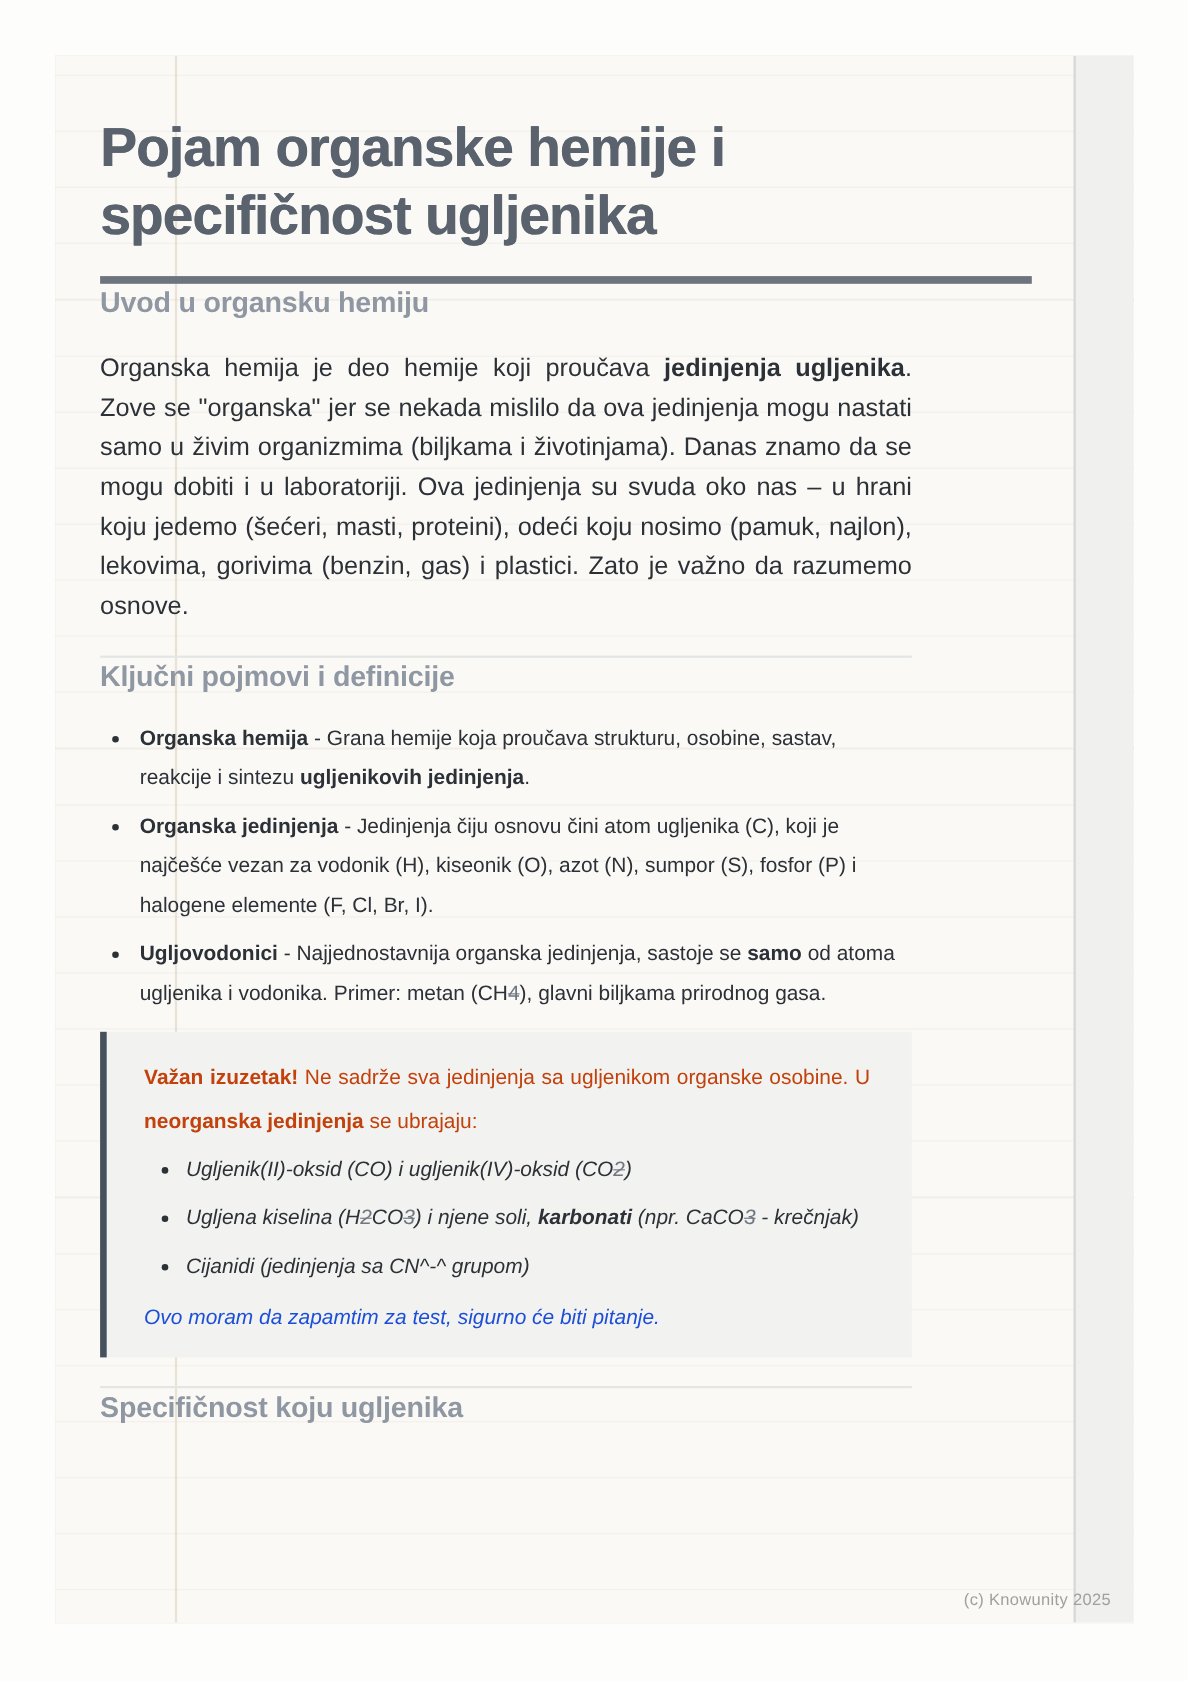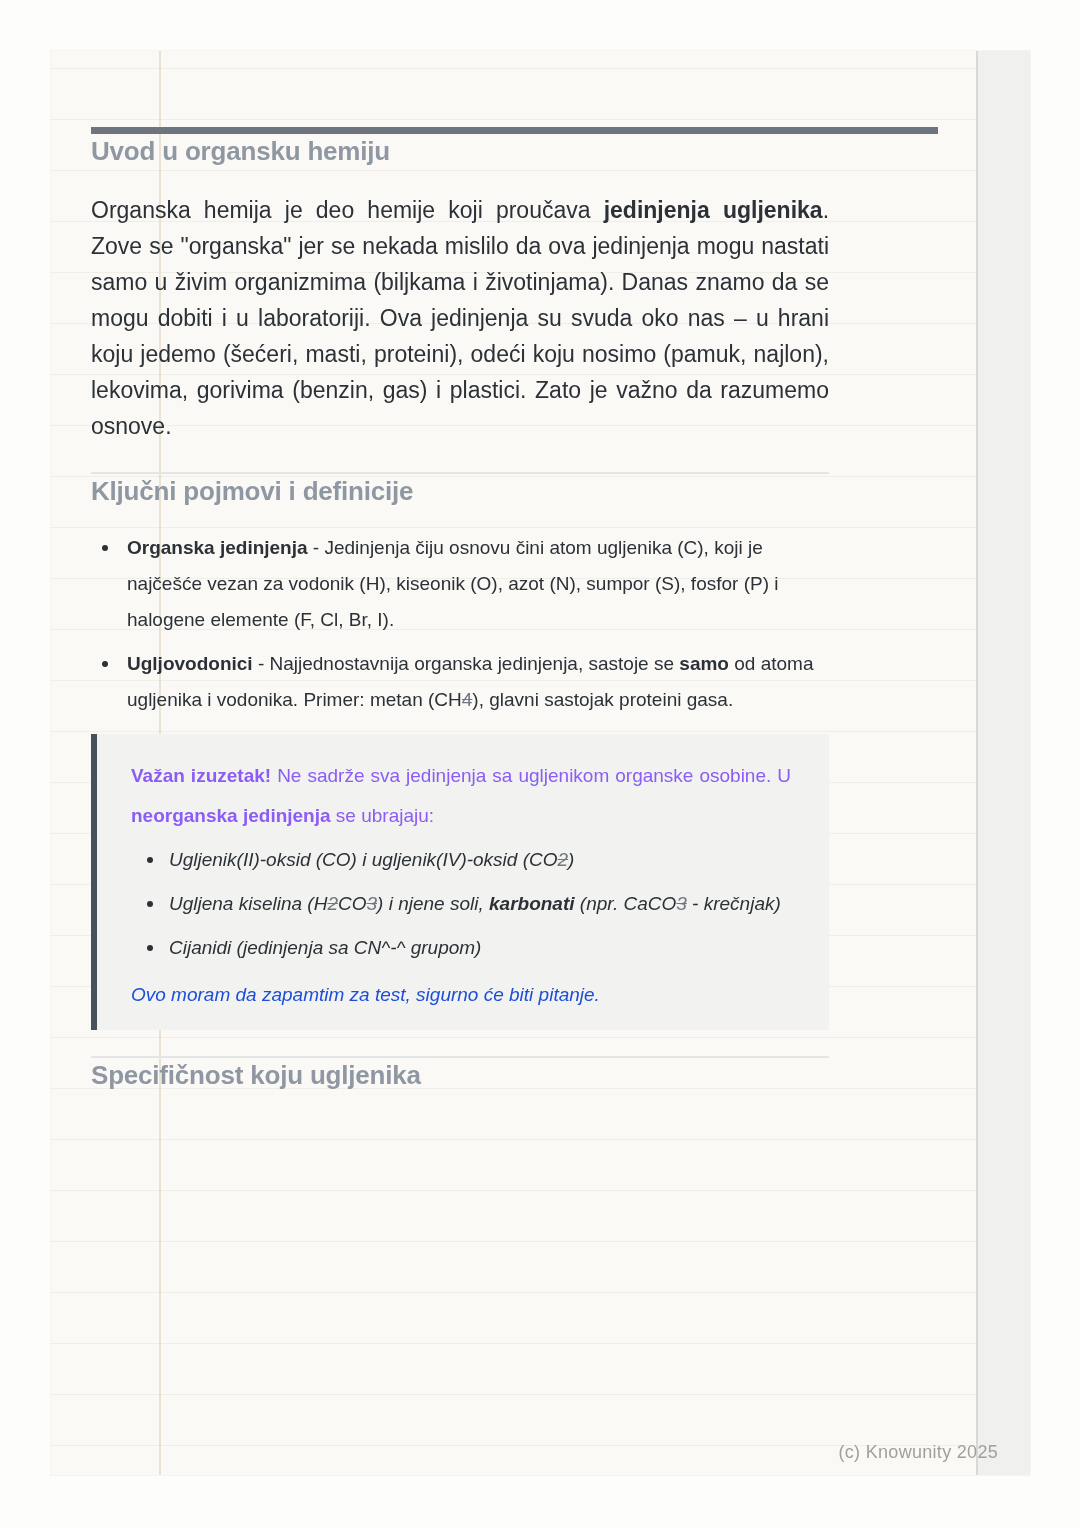--- a/index.html
+++ b/index.html
@@ -90,61 +90,65 @@
   }
 
   .callout {
     margin-top: 16px;
     box-sizing: border-box;
     width: 738px;
     background: #f2f3f0;
     border-left: 6px solid #47515e;
     padding: 22px 38px 22px 34px;
   }
-  .callout .lead { margin: 0; font-size: 19px; line-height: 40px; color: #8b5cf6; text-align: justify; }
+  .callout .lead { margin: 0; font-size: 19px; line-height: 40px; color: #c2410c; text-align: justify; }
   .callout ul.bullets { margin-top: 6px; font-style: italic; }
   .callout ul.bullets li { padding-left: 38px; margin-bottom: 8px; }
   .callout ul.bullets li::before { left: 16px; }
   .callout .note { margin: 16px 0 0; font-size: 19px; line-height: 26px; color: #1d4ed8; }
 
   .b  { font-weight: bold; }
   .st { text-decoration: line-through; color: #6f7781; }
   .i  { font-style: italic; }
 
   .footer {
-    position: absolute; right: 32px; bottom: 12px;
-    font-size: 18px; letter-spacing: 0.3px;
+    position: absolute; right: 20px; bottom: 12px;
+    font-size: 15px; letter-spacing: 0.3px;
     color: #a0a09e;
     z-index: 2;
   }
 </style>
 </head>
 <body>
 
 <div class="canvas">
   <div class="page">
     <div class="margin-line"></div>
     <div class="edge-strip"></div>
 
     <div class="content">
 
+      <h1 class="title">Pojam organske hemije i specifičnost ugljenika</h1>
       <div class="title-rule"></div>
 
       <h2 class="section-heading h2-intro">Uvod u organsku hemiju</h2>
       <p class="para"><span>Organska hemija je deo hemije koji proučava </span><span class="b">jedinjenja ugljenika</span><span>. Zove se "organska" jer se nekada mislilo da ova jedinjenja mogu nastati samo u živim organizmima (biljkama i životinjama). Danas znamo da se mogu dobiti i u laboratoriji. Ova jedinjenja su svuda oko nas – u hrani koju jedemo (šećeri, masti, proteini), odeći koju nosimo (pamuk, najlon), lekovima, gorivima (benzin, gas) i plastici. Zato je važno da razumemo osnove.</span></p>
 
       <hr class="divider">
 
       <h2 class="section-heading h2-terms">Ključni pojmovi i definicije</h2>
       <ul class="bullets">
         <li>
+          <span><span class="b">Organska hemija</span><span> - Grana hemije koja proučava strukturu, osobine, sastav, reakcije i sintezu </span><span class="b">ugljenikovih jedinjenja</span><span>.</span></span>
+        </li>
+        <li>
           <span><span class="b">Organska jedinjenja</span><span> - Jedinjenja čiju osnovu čini atom ugljenika (C), koji je najčešće vezan za vodonik (H), kiseonik (O), azot (N), sumpor (S), fosfor (P) i halogene elemente (F, Cl, Br, I).</span></span>
         </li>
         <li>
-          <span><span class="b">Ugljovodonici</span><span> - Najjednostavnija organska jedinjenja, sastoje se </span><span class="b">samo</span><span> od atoma ugljenika i vodonika. Primer: metan (CH</span><span class="st">4</span><span>), glavni sastojak proteini gasa.</span></span>
+          <span><span class="b">Ugljovodonici</span><span> - Najjednostavnija organska jedinjenja, sastoje se </span><span class="b">samo</span><span> od atoma ugljenika i vodonika. Primer: metan (CH</span><span class="st">4</span><span>), glavni biljkama prirodnog gasa.</span></span>
         </li>
       </ul>
 
       <div class="callout">
         <p class="lead"><span class="b">Važan izuzetak!</span><span> Ne sadrže sva jedinjenja sa ugljenikom organske osobine. U </span><span class="b">neorganska jedinjenja</span><span> se ubrajaju:</span></p>
         <ul class="bullets">
           <li>
             <span><span>Ugljenik(II)-oksid (CO) i ugljenik(IV)-oksid (CO</span><span class="st">2</span><span>)</span></span>
           </li>
           <li>

